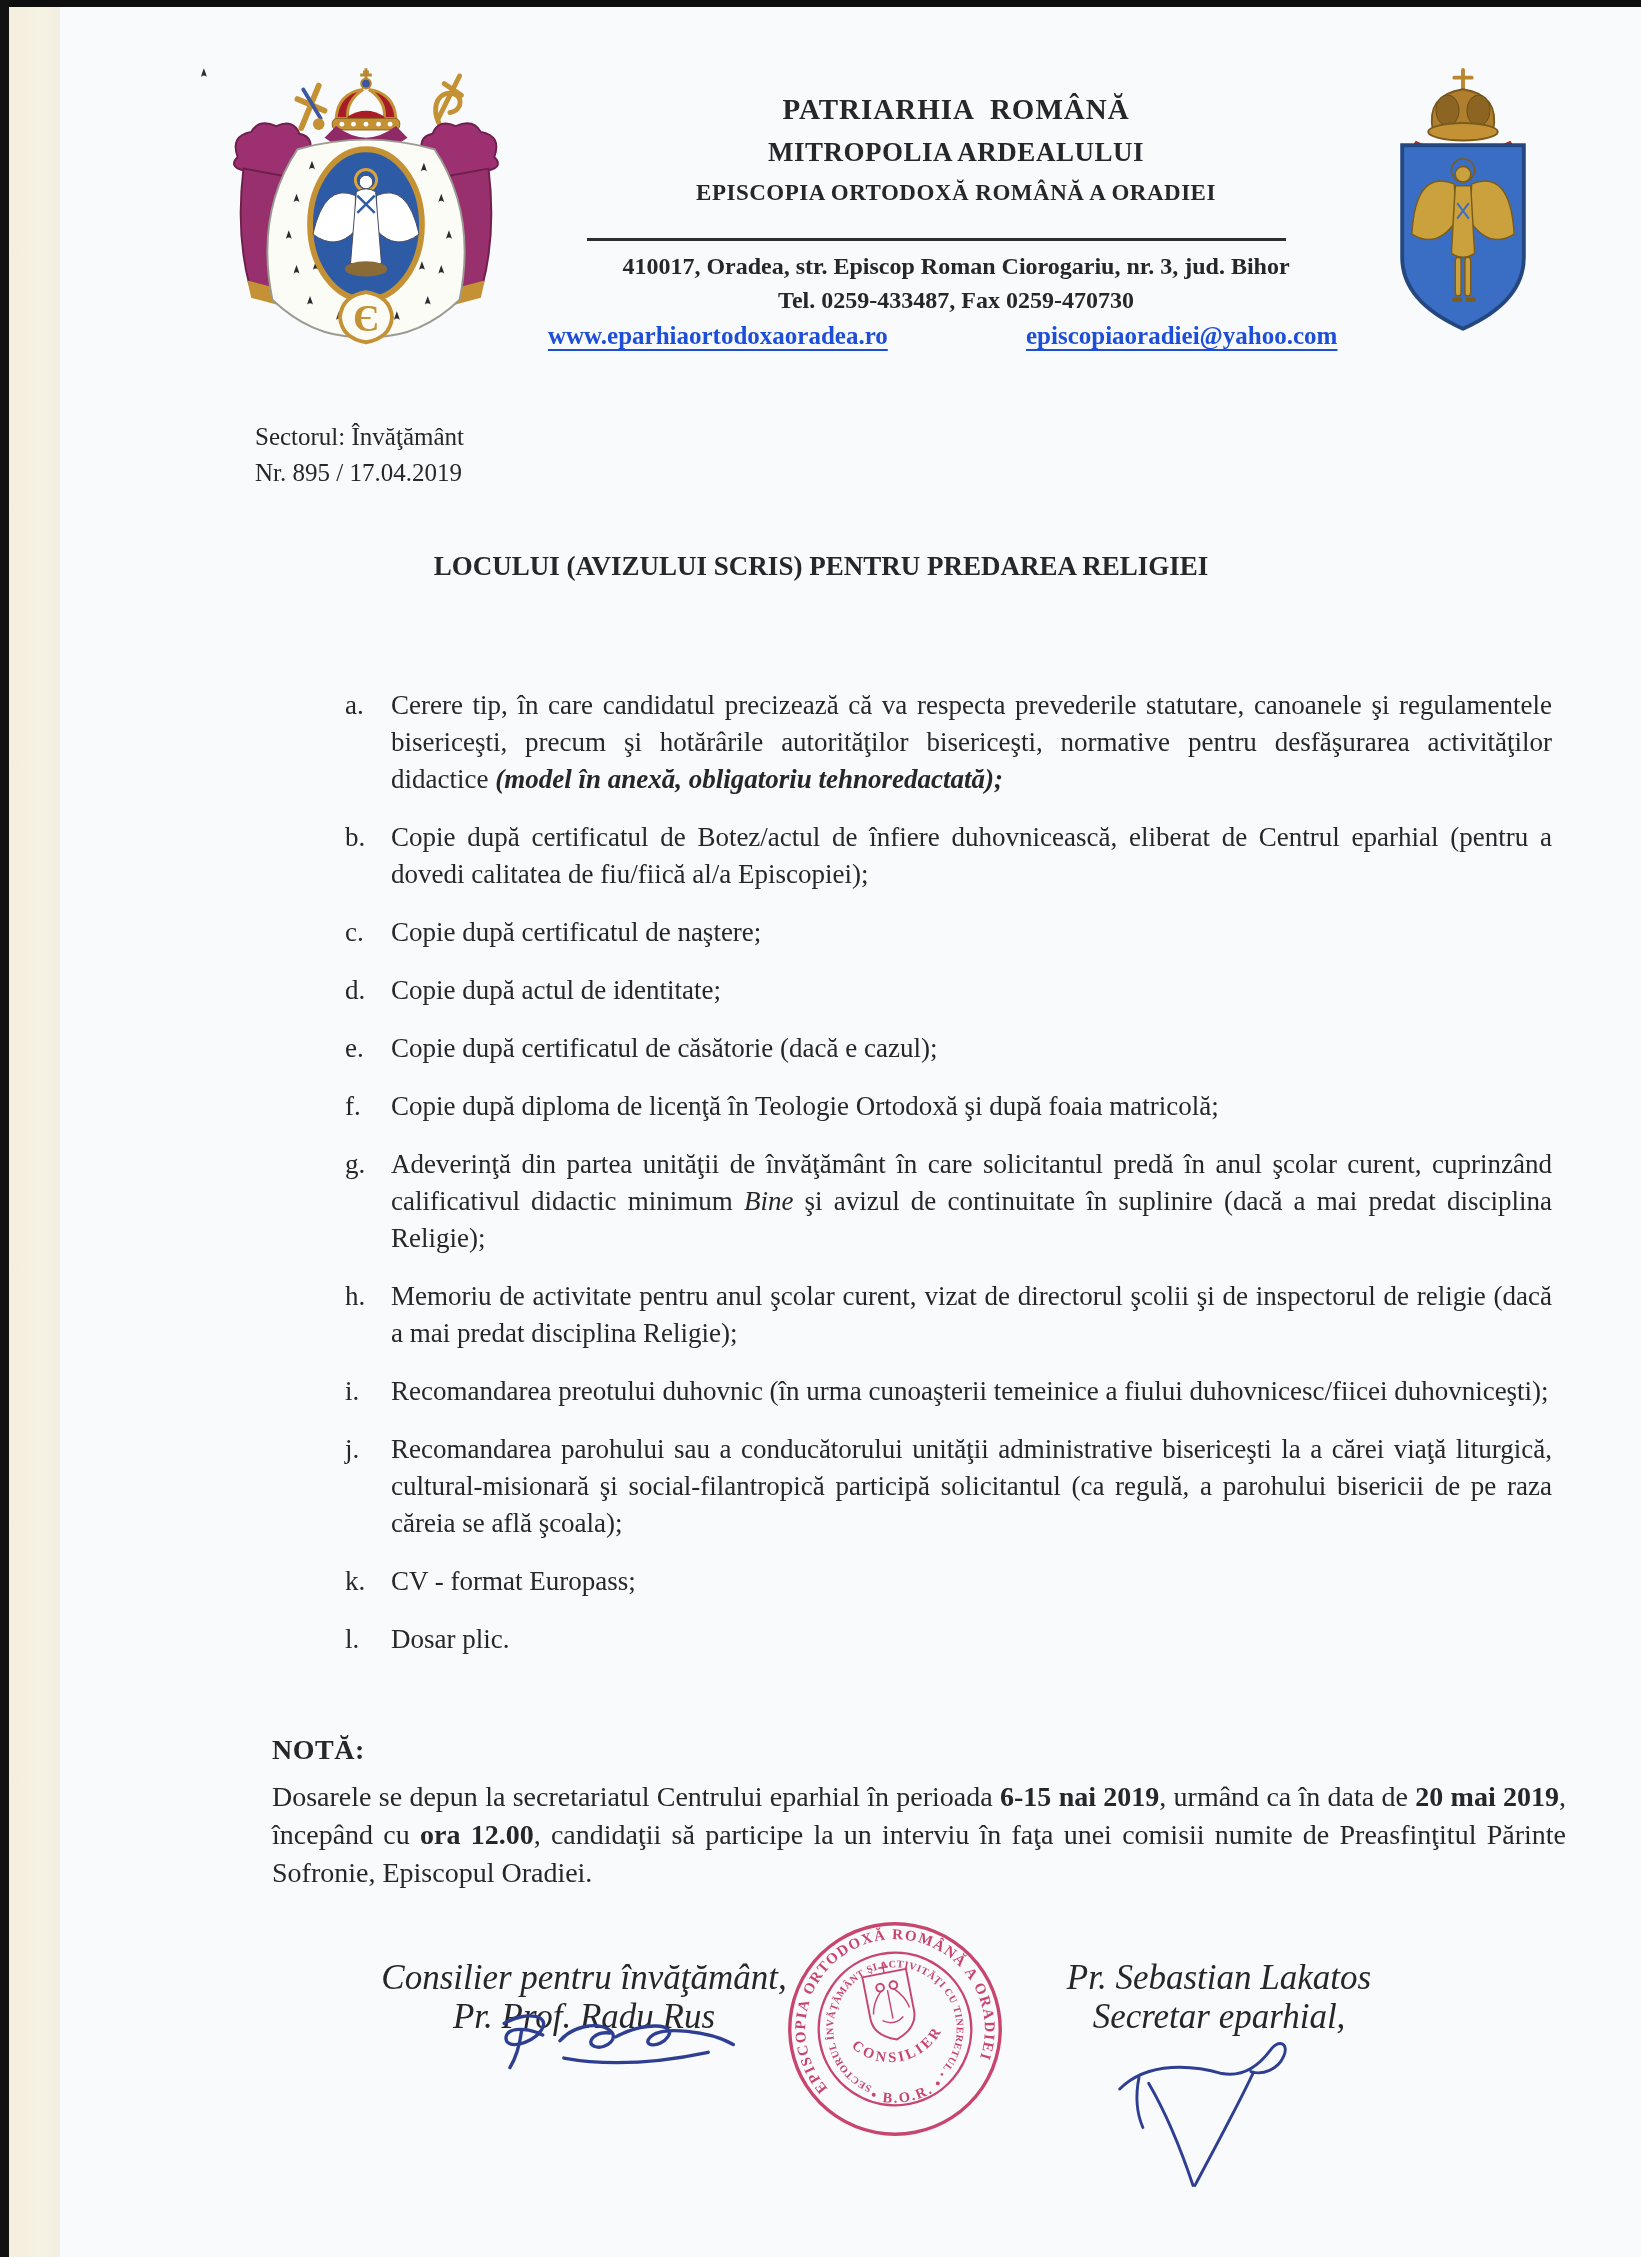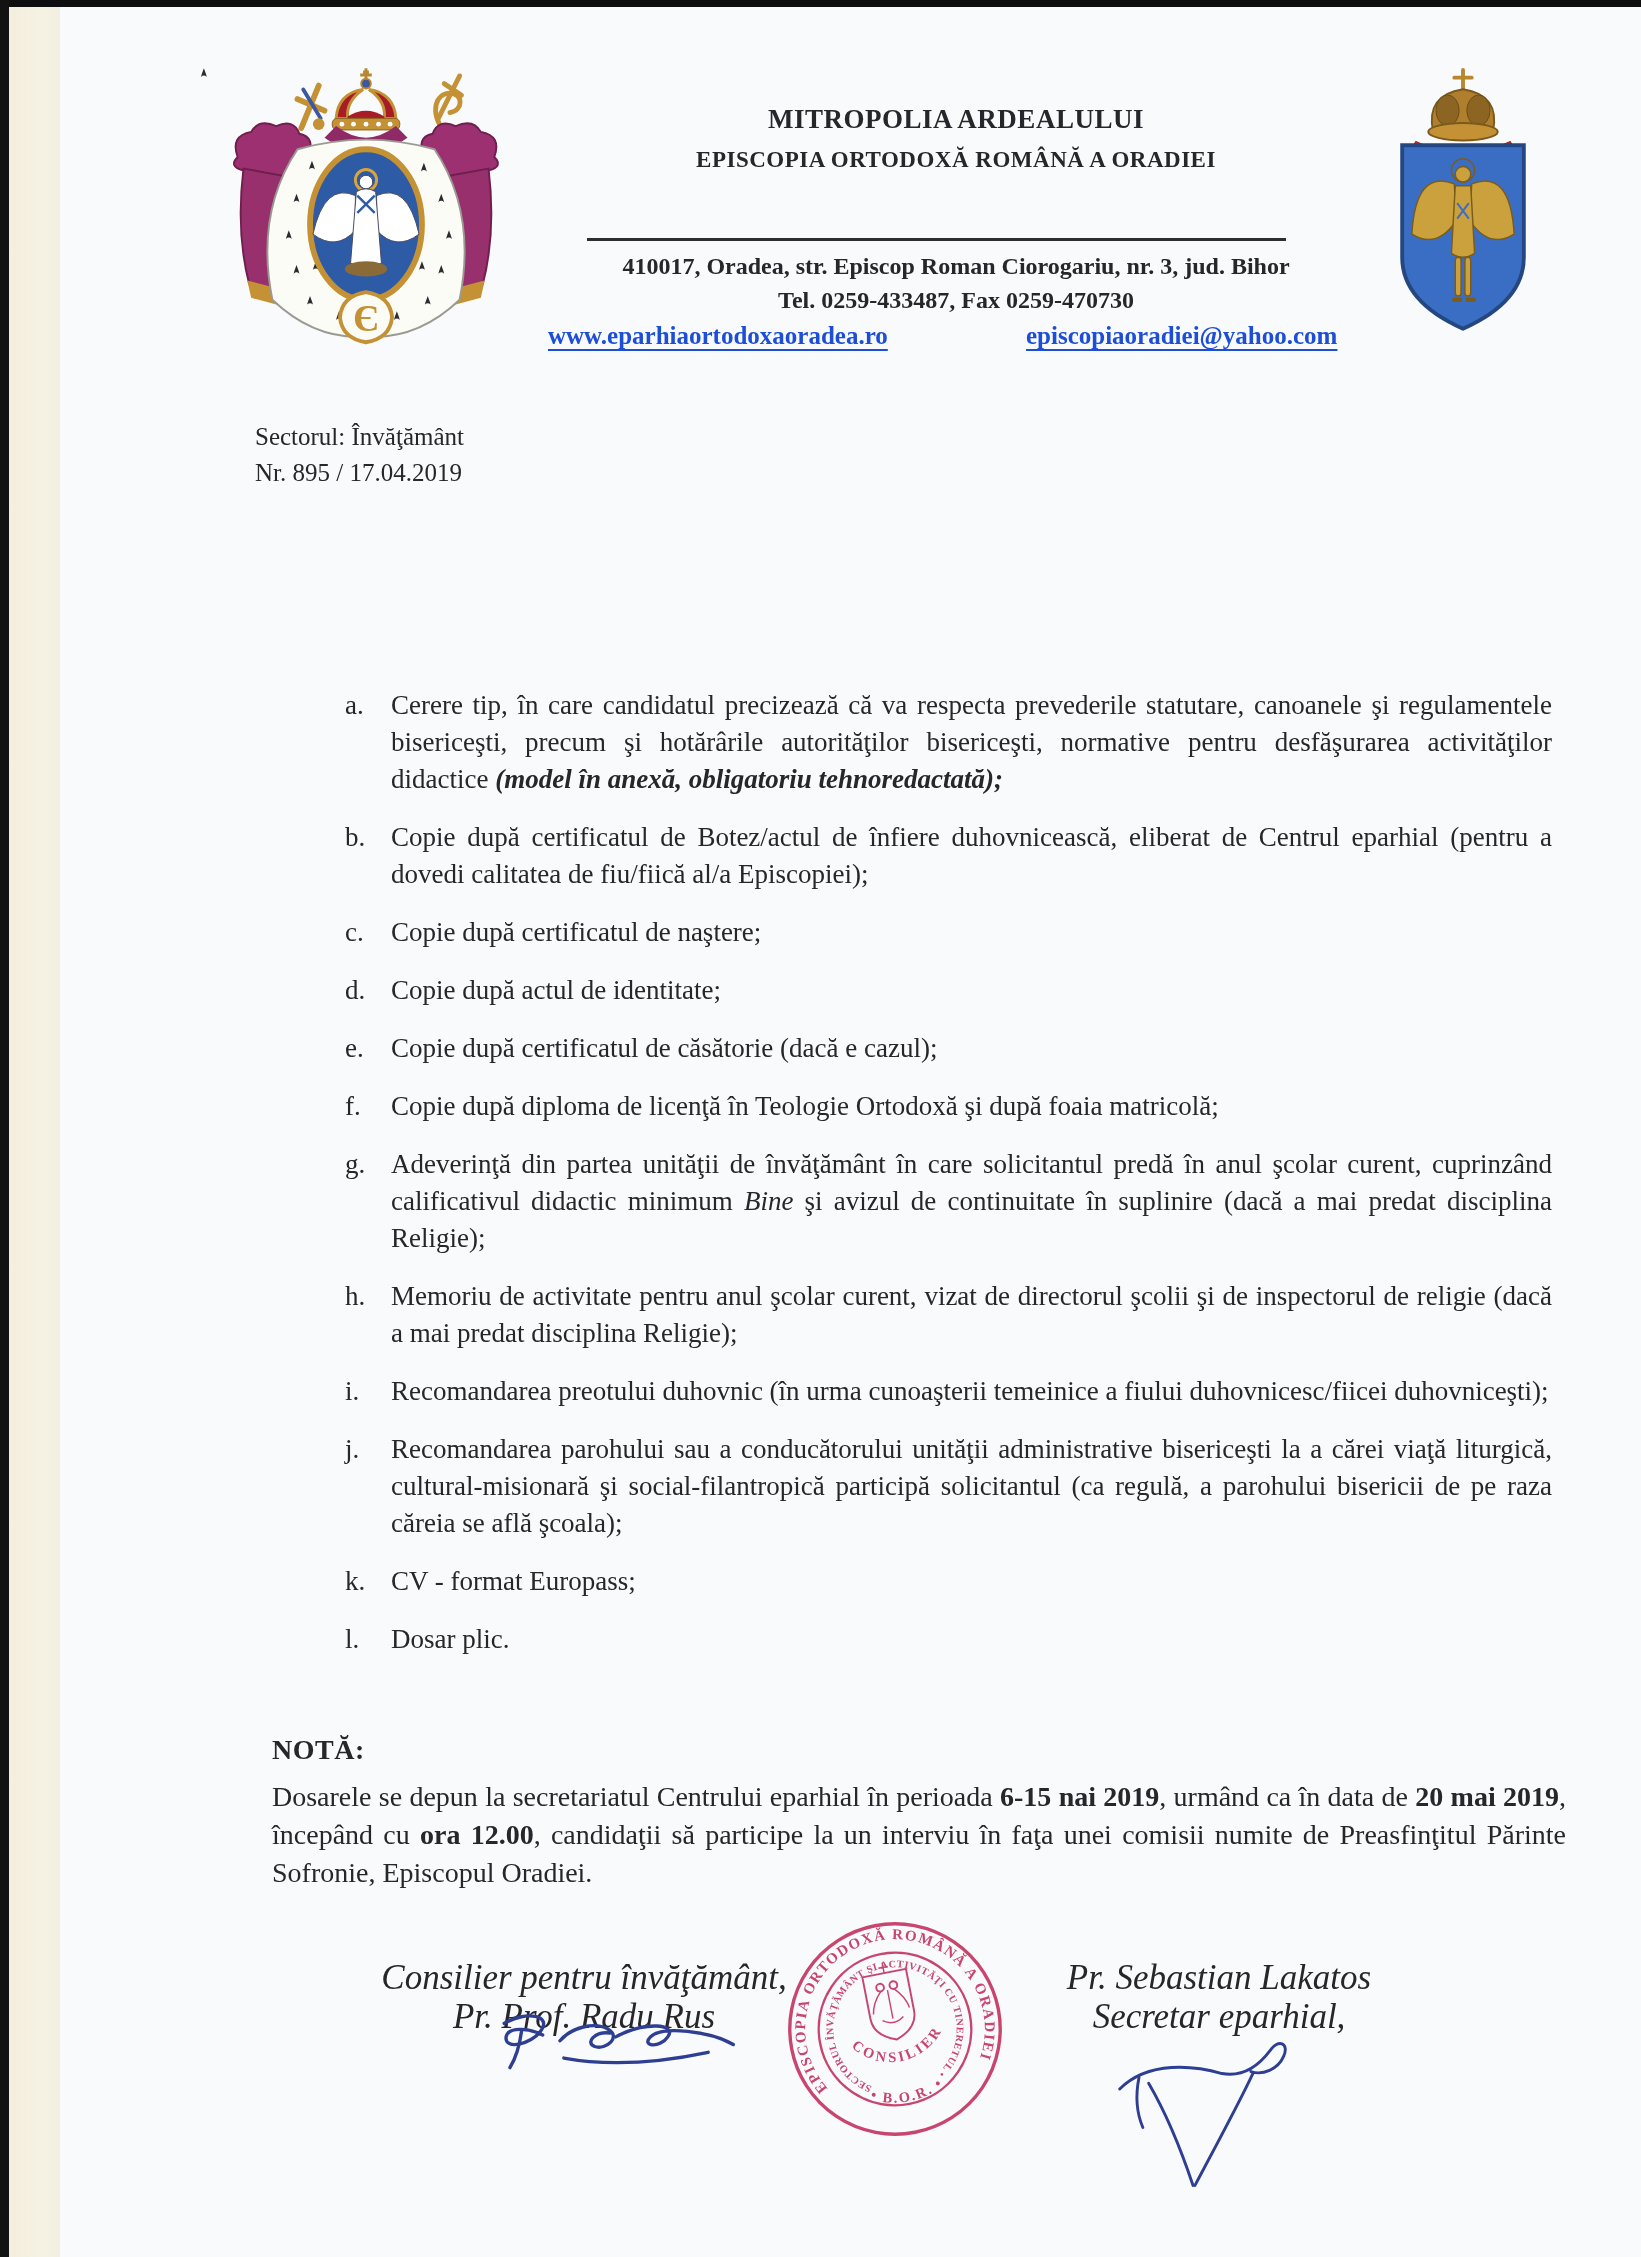--- a/index.html
+++ b/index.html
@@ -165,35 +165,37 @@
       <path d="M98 120 Q138 104 142 172 Q116 188 96 158 Z"></path>
       <path d="M81 122 L97 122 L101 192 Q89 200 77 192 Z"></path>
       <path d="M83 140 L95 156 M95 140 L83 156" stroke="#3a6ec5" stroke-width="2" fill="none"></path>
       <rect x="81" y="196" width="6" height="40" rx="3"></rect>
       <rect x="91" y="196" width="6" height="40" rx="3"></rect>
       <path d="M78 240 L88 240 M92 240 L102 240" stroke-width="4"></path>
     </g>
   </svg>
 
   <div class="hdr">
+    <div class="l1">PATRIARHIA  ROMÂNĂ</div>
     <div class="l2">MITROPOLIA ARDEALULUI</div>
     <div class="l3">EPISCOPIA ORTODOXĂ ROMÂNĂ A ORADIEI</div>
   </div>
   <div class="hdr-rule"></div>
   <div class="addr">410017, Oradea, str. Episcop Roman Ciorogariu, nr. 3, jud. Bihor</div>
   <div class="phone">Tel. 0259-433487, Fax 0259-470730</div>
   <div class="weblink www">www.eparhiaortodoxaoradea.ro</div>
   <div class="weblink mail">episcopiaoradiei@yahoo.com</div>
 
   <div class="refblock">
     <div>Sectorul: Învăţământ</div>
     <div>Nr. 895 / 17.04.2019</div>
   </div>
 
   <div class="title">
+    <div class="t2">LOCULUI (AVIZULUI SCRIS) PENTRU PREDAREA RELIGIEI</div>
   </div>
 
   <div class="doclist">
     <div class="li">
       <span class="lbl">a.</span><span>Cerere tip, în care candidatul precizează că va respecta prevederile statutare, canoanele şi regulamentele bisericeşti, precum şi hotărârile autorităţilor bisericeşti, normative pentru desfăşurarea activităţilor didactice </span><span class="bi">(model în anexă, obligatoriu tehnoredactată);</span>
     </div>
     <div class="li">
       <span class="lbl">b.</span><span>Copie după certificatul de Botez/actul de înfiere duhovnicească, eliberat de Centrul eparhial (pentru a dovedi calitatea de fiu/fiică al/a Episcopiei);</span>
     </div>
     <div class="li">

